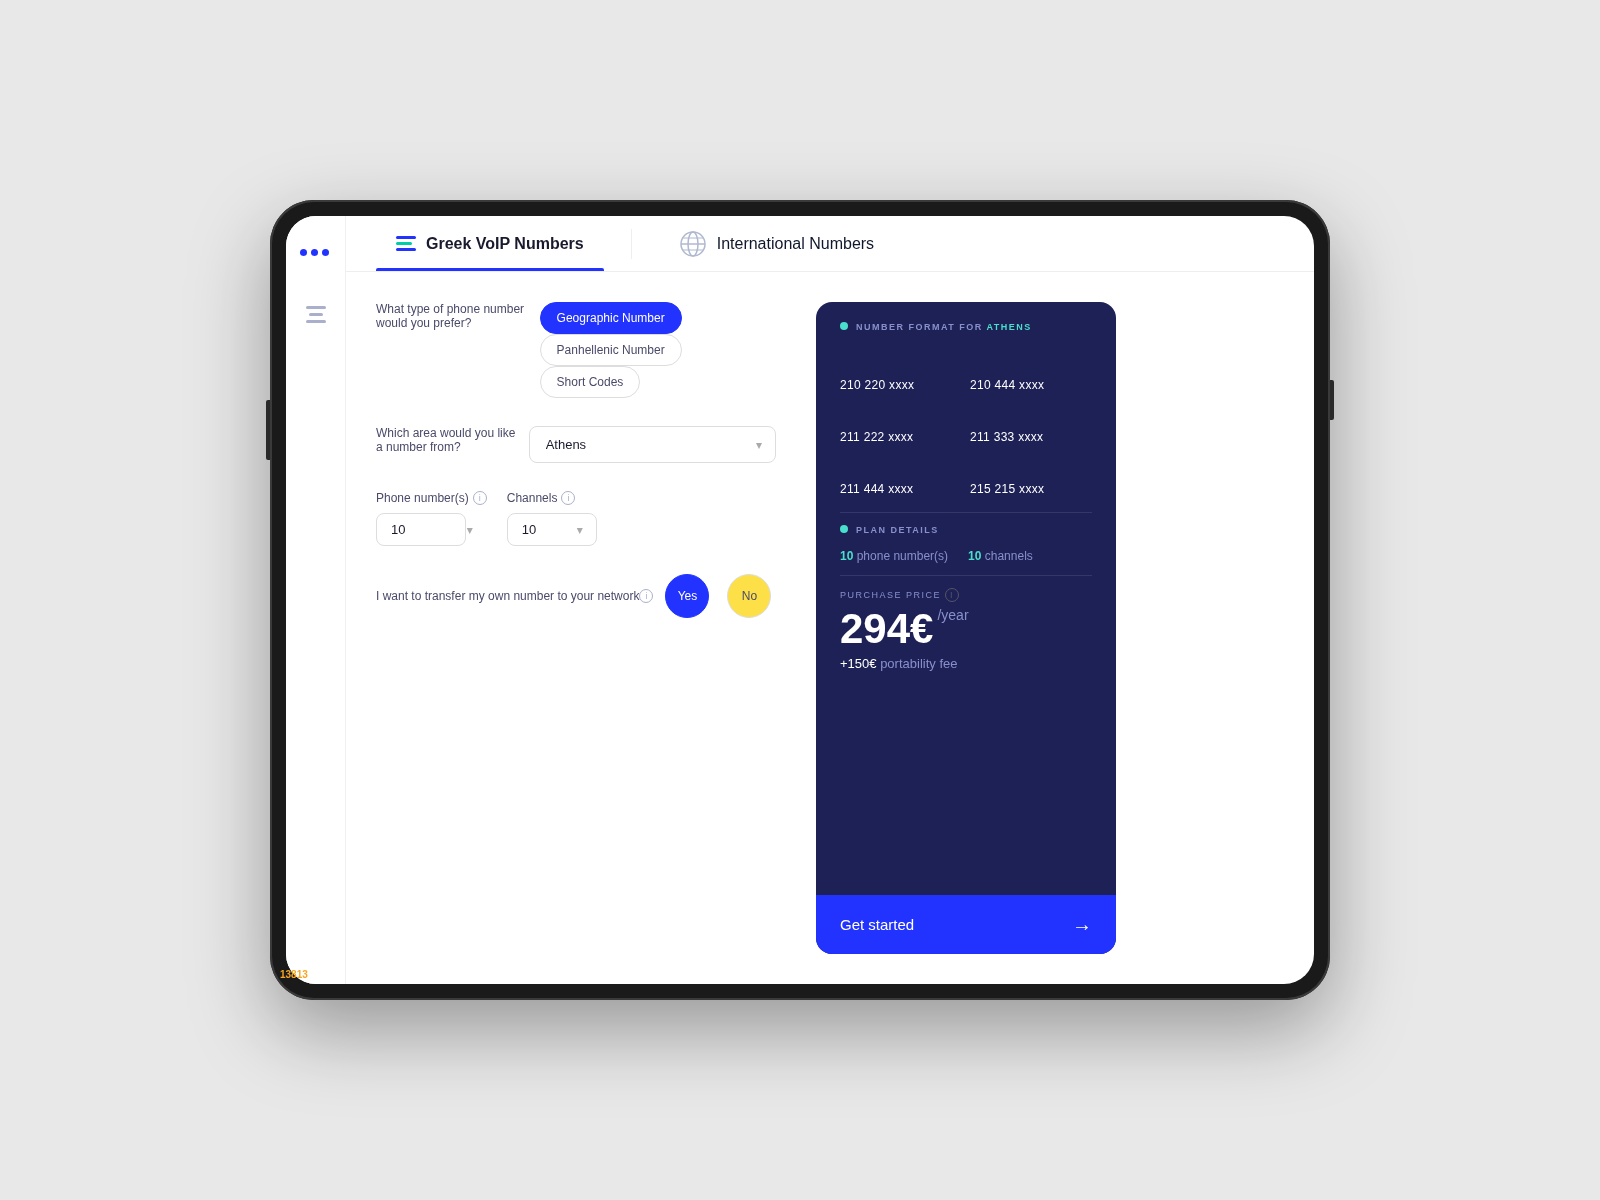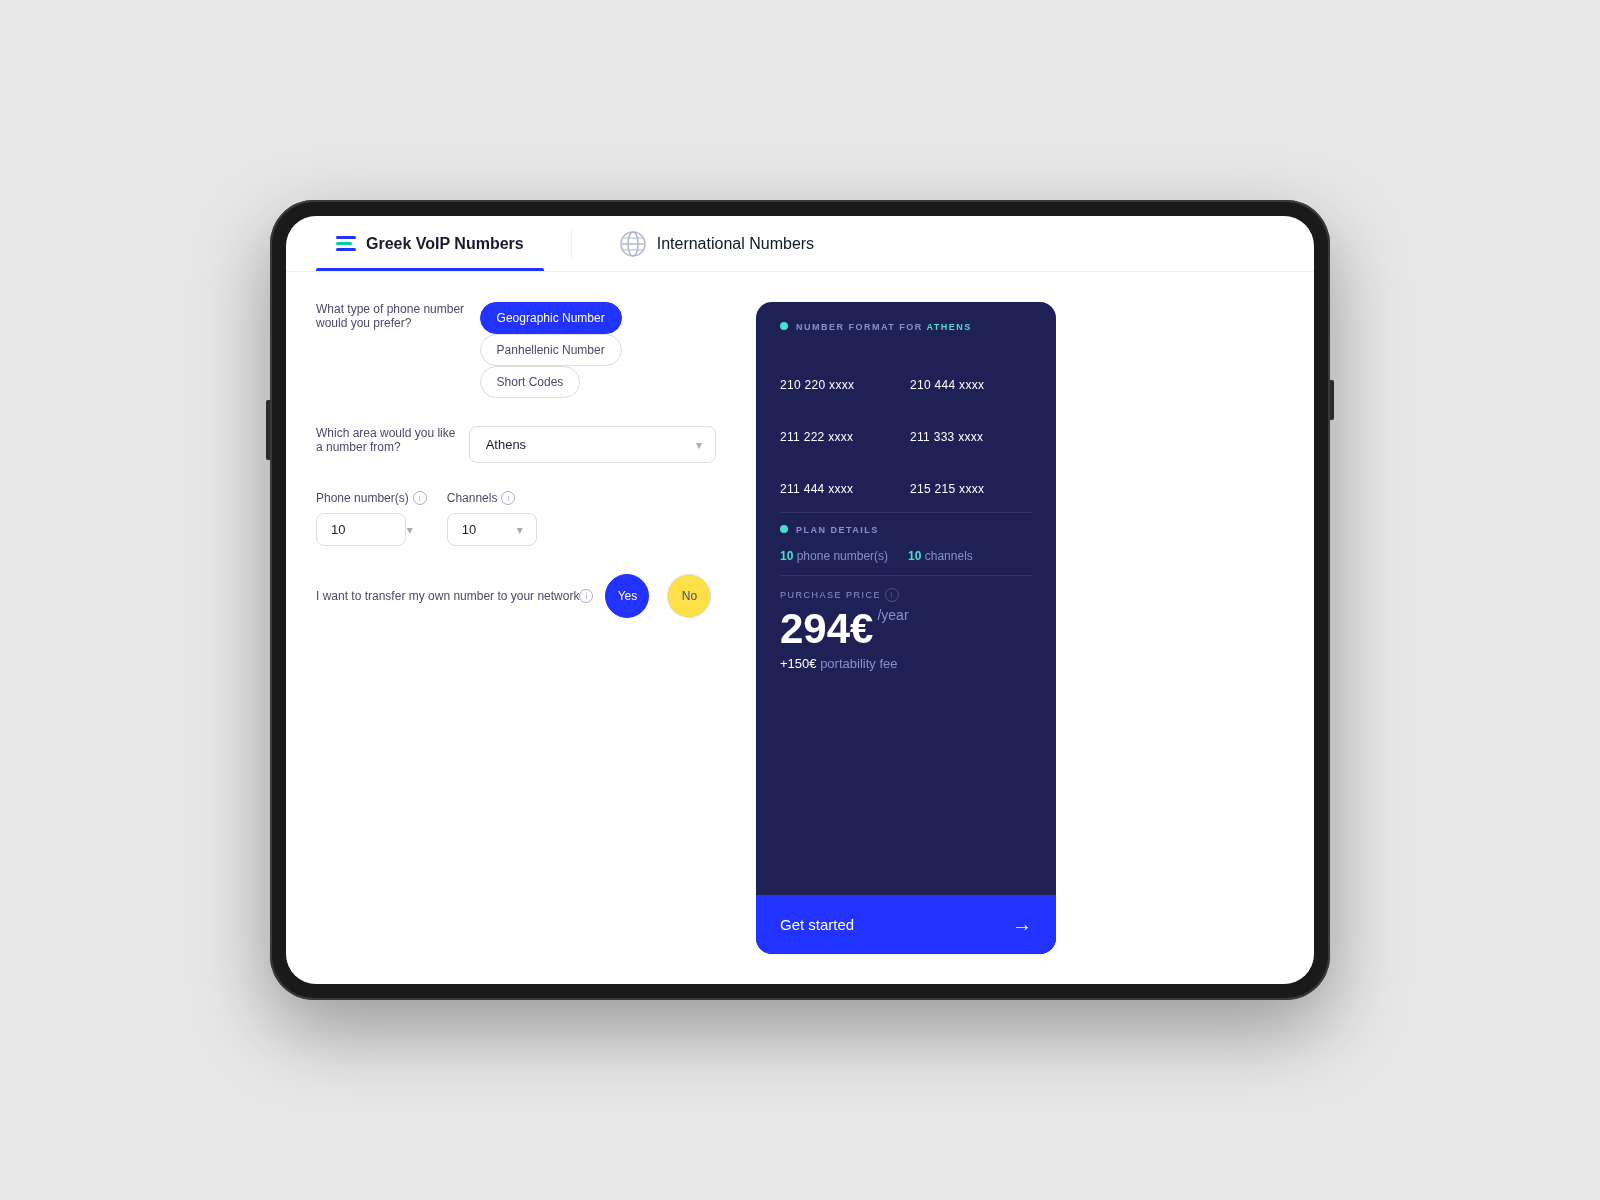--- a/index.html
+++ b/index.html
@@ -490,20 +490,33 @@
 </head>
 <body>
 
 <div class="tablet-outer">
   <div class="tablet-button-left"></div>
   <div class="tablet-button-right"></div>
 
   <div class="tablet-inner">
     <div class="app-container">
 
+      <div class="sidebar">
+        <div class="sidebar-logo">
+          <div class="logo-dot"></div>
+          <div class="logo-dot"></div>
+          <div class="logo-dot"></div>
+        </div>
+        <div class="sidebar-icon-bars">
+          <div class="bar-line"></div>
+          <div class="bar-line short"></div>
+          <div class="bar-line"></div>
+        </div>
+        <div class="sidebar-number">13813</div>
+      </div>
 
       <div class="main-content">
 
         <div class="tab-nav">
 
           <div class="tab-item active">
             <div class="tab-icon-lines">
               <div class="tab-icon-line l1"></div>
               <div class="tab-icon-line l2"></div>
               <div class="tab-icon-line l3"></div>

